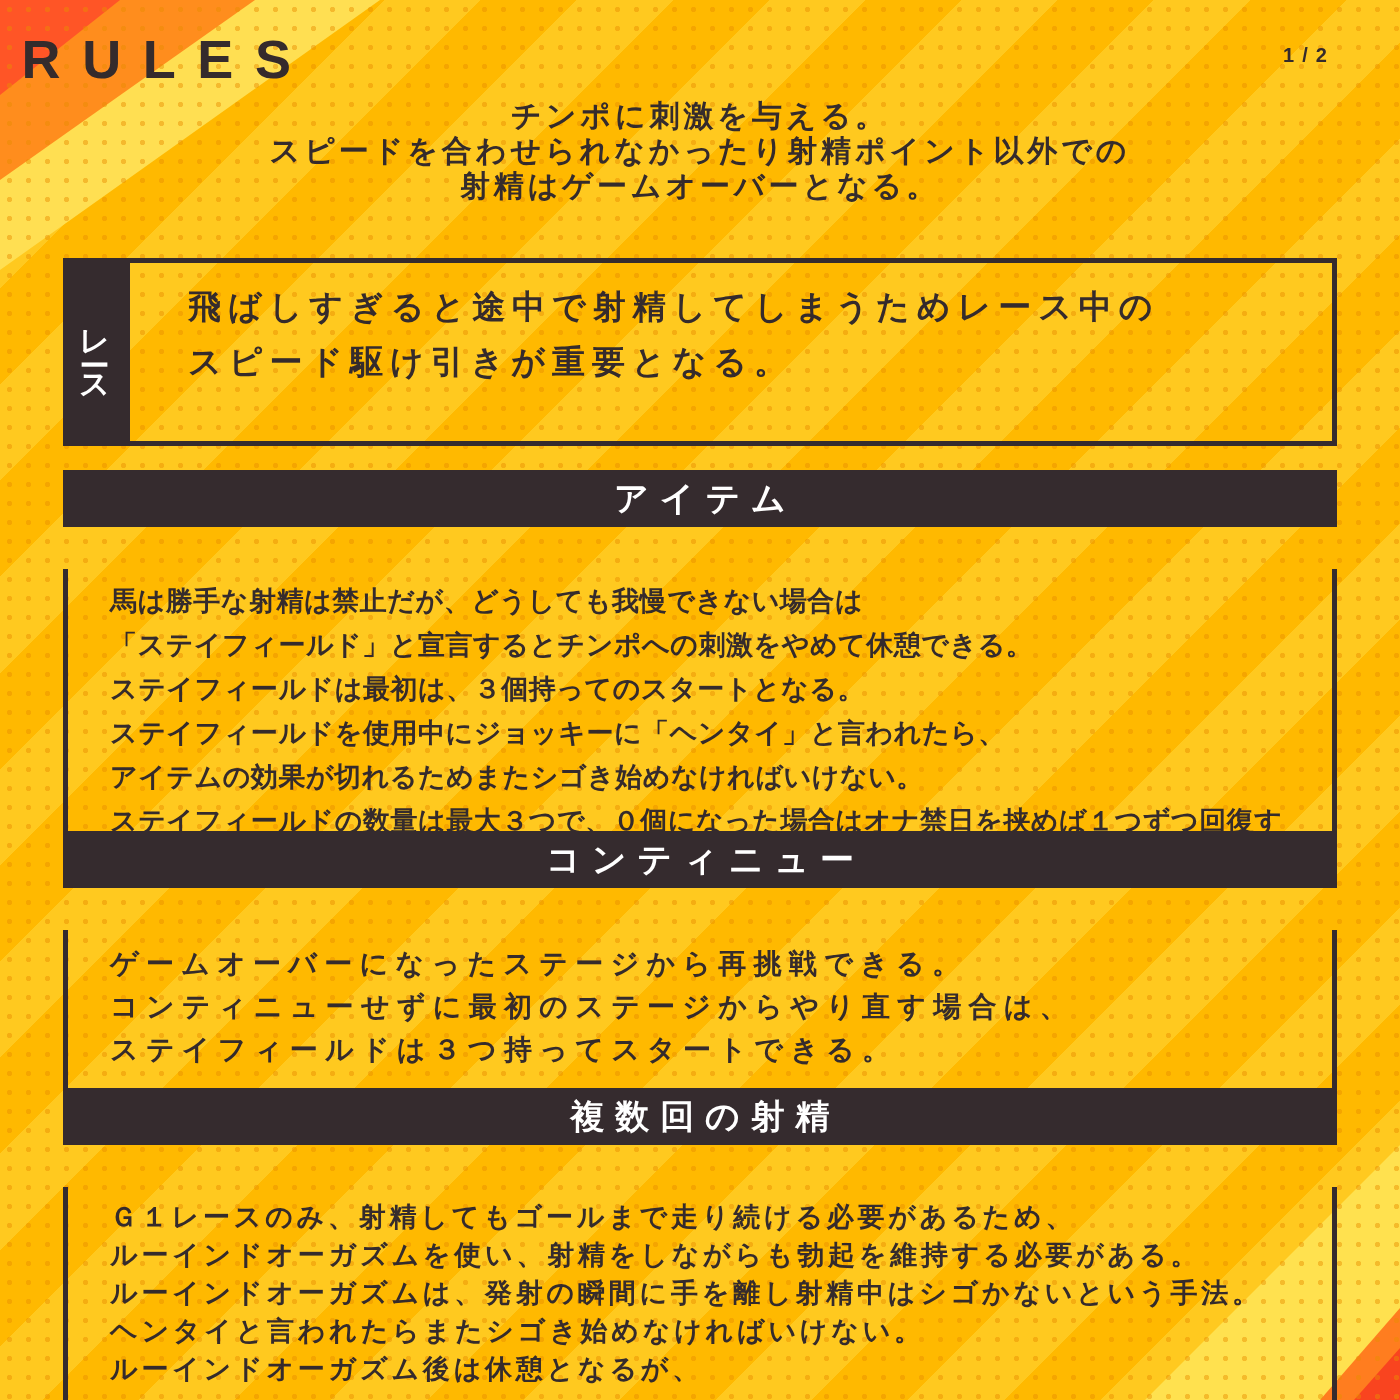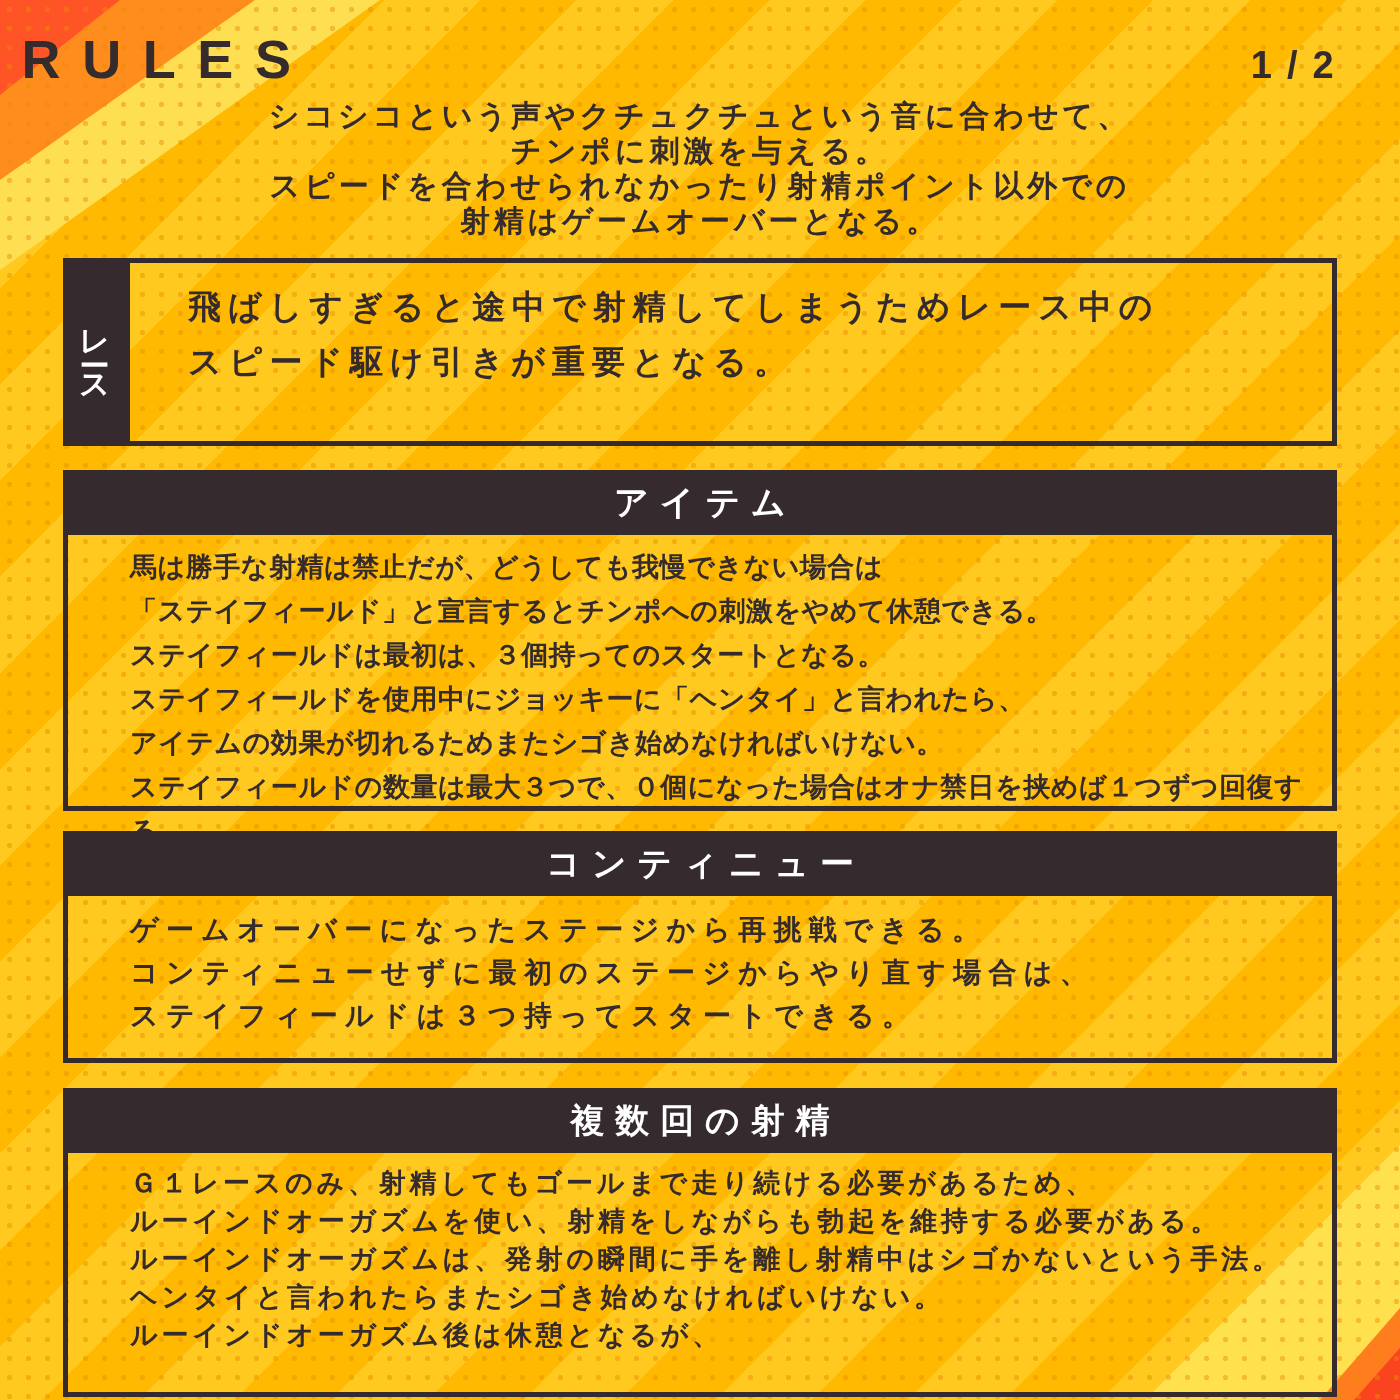--- a/index.html
+++ b/index.html
@@ -27,22 +27,22 @@
   .br-pale   { bottom:0; right:0; width:255px; height:255px; background:#ffe14f; clip-path: polygon(100% 100%, 0 100%, 100% 0); }
   .br-orange { bottom:0; right:0; width:80px;  height:92px;  background:#ff7d1f; clip-path: polygon(100% 100%, 0 100%, 100% 0); }
   .br-red    { bottom:0; right:0; width:46px;  height:52px;  background:#f9441f; clip-path: polygon(100% 100%, 0 100%, 100% 0); }
 
   .title {
     position: absolute; top: 28px; left: 0; right: 0;
     text-align: left; font-size: 54px; color: #352b2c;
     letter-spacing: 0.40em; text-indent: 0.40em;
   }
   .pagenum {
-    position: absolute; top: 44px; right: 64px;
-    font-size: 38px; color: #352b2c; letter-spacing: 0.06em;
+    position: absolute; top: 44px; right: 72px;
+    font-size: 20px; color: #352b2c; letter-spacing: 0.06em;
   }
   .intro {
     position: absolute; top: 98px; left: 0; right: 0;
     text-align: center; font-size: 30px; line-height: 35px;
     letter-spacing: 0.13em; color: #352b2c;
   }
 
   
   .race { position: absolute; left: 63px; top: 258px; width: 1274px; height: 188px; display: flex; }
   .race-label {
@@ -52,27 +52,27 @@
   }
   .race-box {
     flex: 1; box-sizing: border-box; border: 5px solid #352b2e;
     padding: 16px 10px 0 58px;
     font-size: 33px; line-height: 55px; letter-spacing: 0.21em; color: #352b2c;
   }
 
   
   .section { position: absolute; left: 63px; width: 1274px; }
   .sec-header {
-    height: 65px; background: #352b2e; color: #ffffff;
+    height: 57px; background: #352b2e; color: #ffffff;
     display: flex; align-items: center; justify-content: center;
     font-size: 34px; letter-spacing: 0.32em; text-indent: 0.32em;
   }
   .sec-body {
     box-sizing: border-box; border: 5px solid #352b2e; border-top: none;
-    color: #352b2c; padding-left: 62px; padding-right: 14px;
+    color: #352b2c; padding-left: 42px; padding-right: 14px; margin-top: 42px;
   }
   .sec-item    { top: 470px; }
   .sec-item    .sec-body { height: 276px; padding-top: 10px; font-size: 27px; line-height: 44px; letter-spacing: 0.02em; }
   .sec-cont    { top: 831px; }
   .sec-cont    .sec-body { height: 167px; padding-top: 12px; font-size: 28px; line-height: 43px; letter-spacing: 0.26em; }
   .sec-multi   { top: 1088px; }
   .sec-multi   .sec-body { height: 244px; padding-top: 11px; font-size: 27px; line-height: 38px; letter-spacing: 0.14em; }
 </style>
 </head>
 <body>
@@ -84,21 +84,20 @@
   <div class="corner tl-red"></div>
   <div class="corner br-pale"></div>
   <div class="corner br-orange"></div>
   <div class="corner br-red"></div>
   <div class="dots"></div>
 
   <div class="title">RULES</div>
   <div class="pagenum">1 / 2</div>
 
   <div class="intro">
-    <div>シコシコという声やクチュクチュという音に合わせて、</div>
     <div>チンポに刺激を与える。</div>
     <div>スピードを合わせられなかったり射精ポイント以外での</div>
     <div>射精はゲームオーバーとなる。</div>
   </div>
 
   <div class="race">
     <div class="race-label">レース</div>
     <div class="race-box">
       <div>飛ばしすぎると途中で射精してしまうためレース中の</div>
       <div>スピード駆け引きが重要となる。</div>

